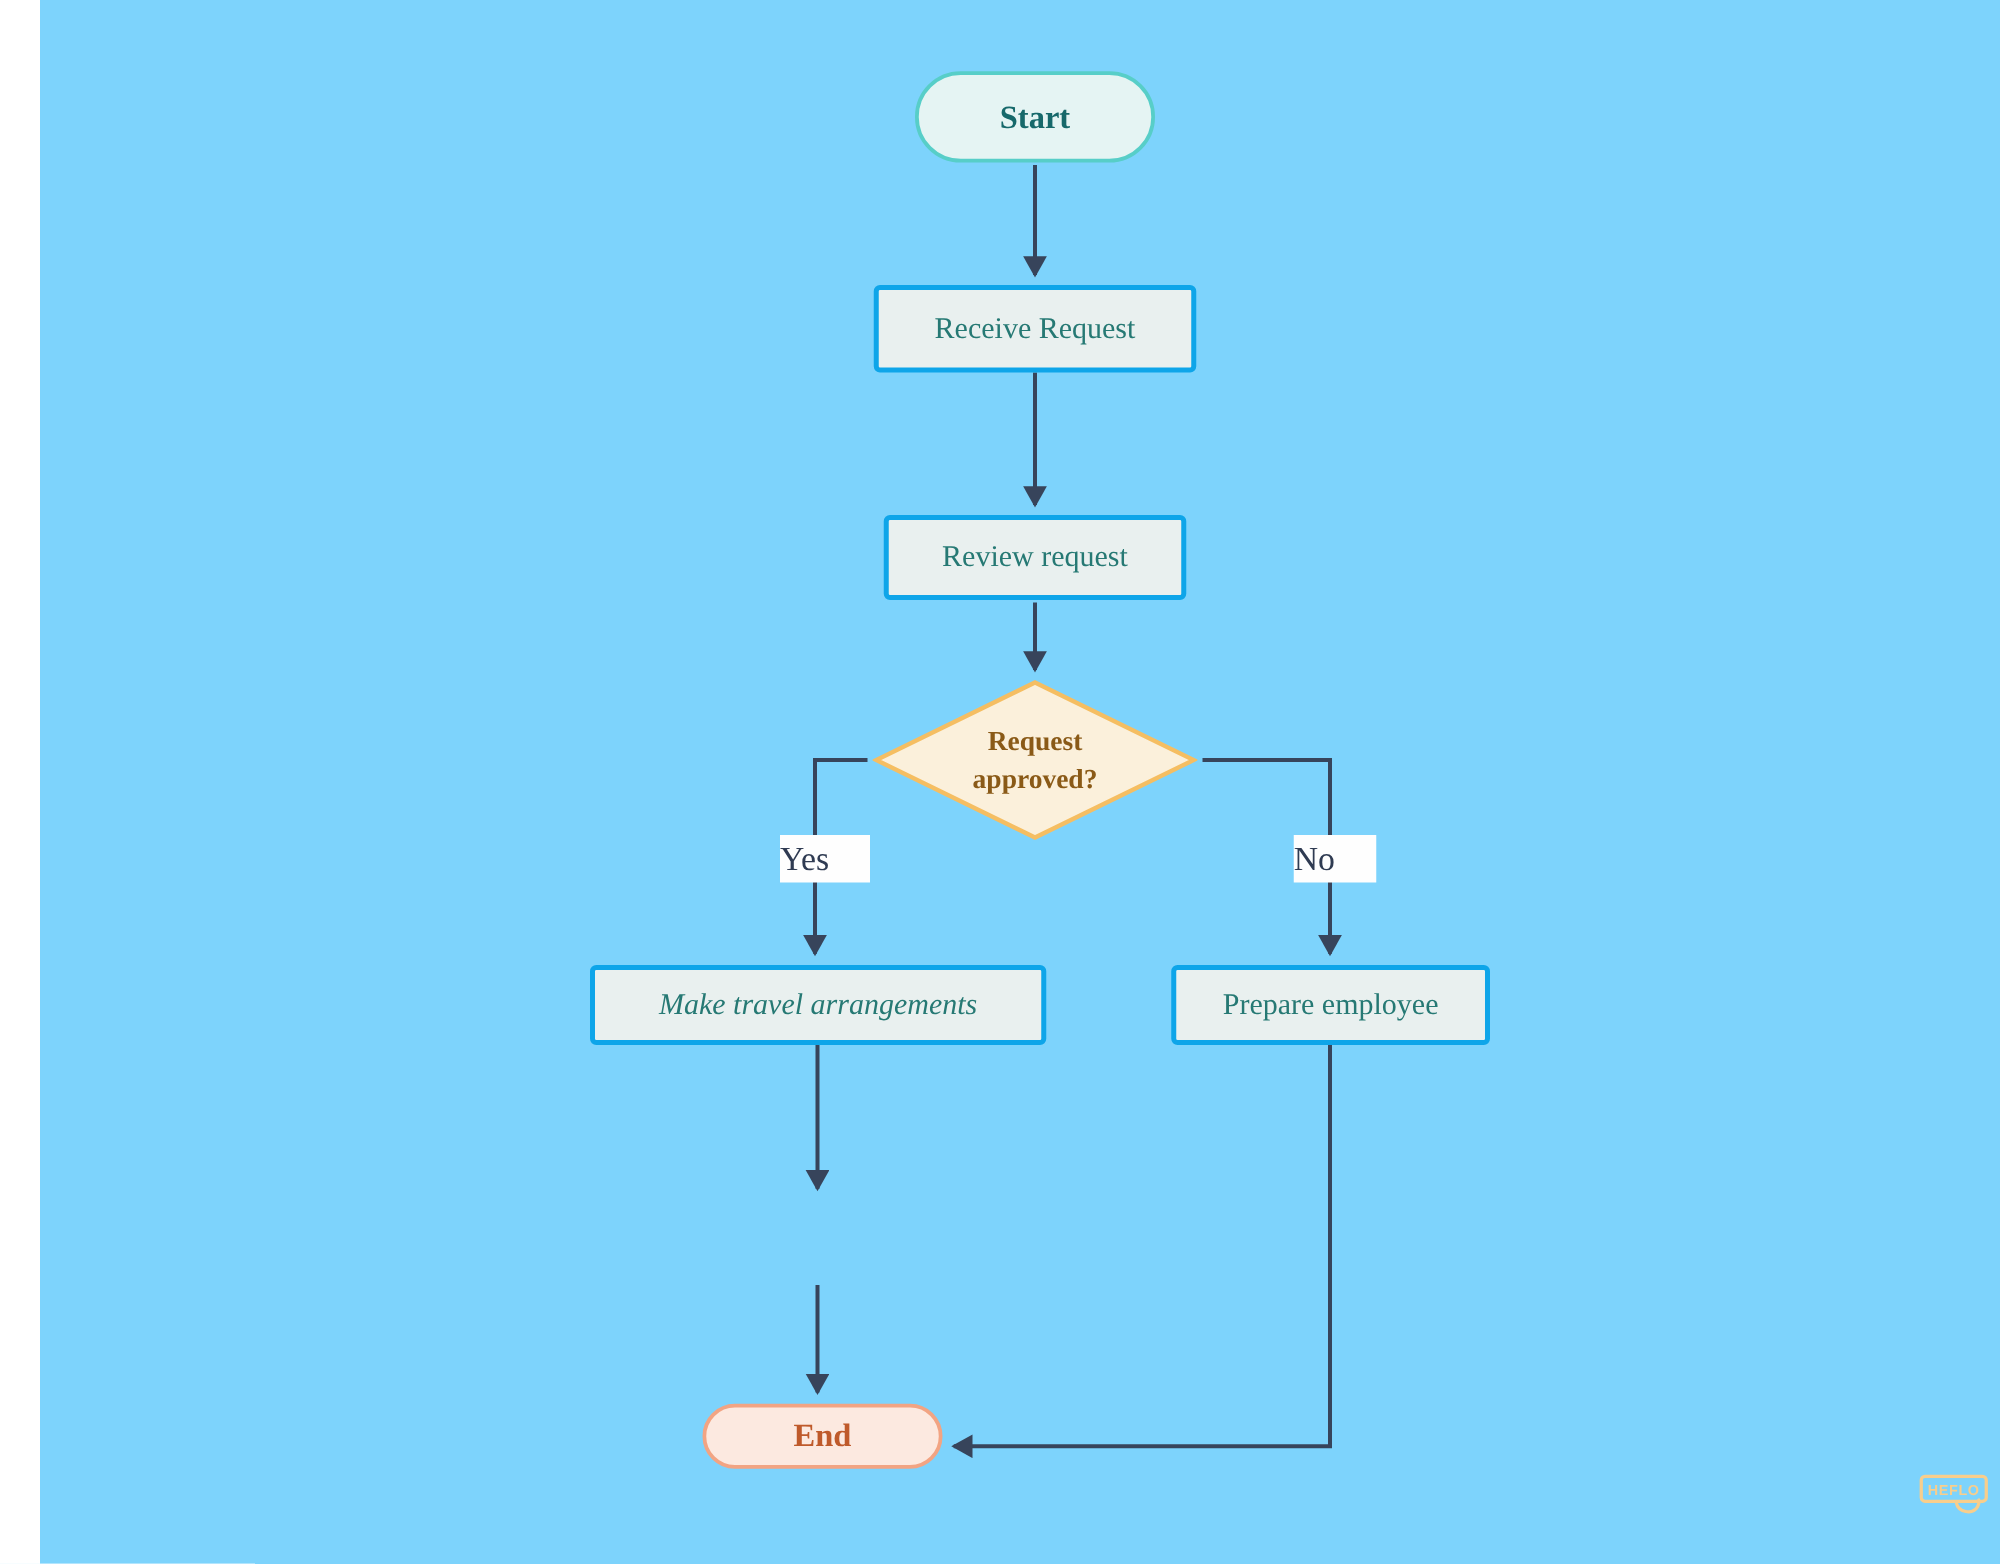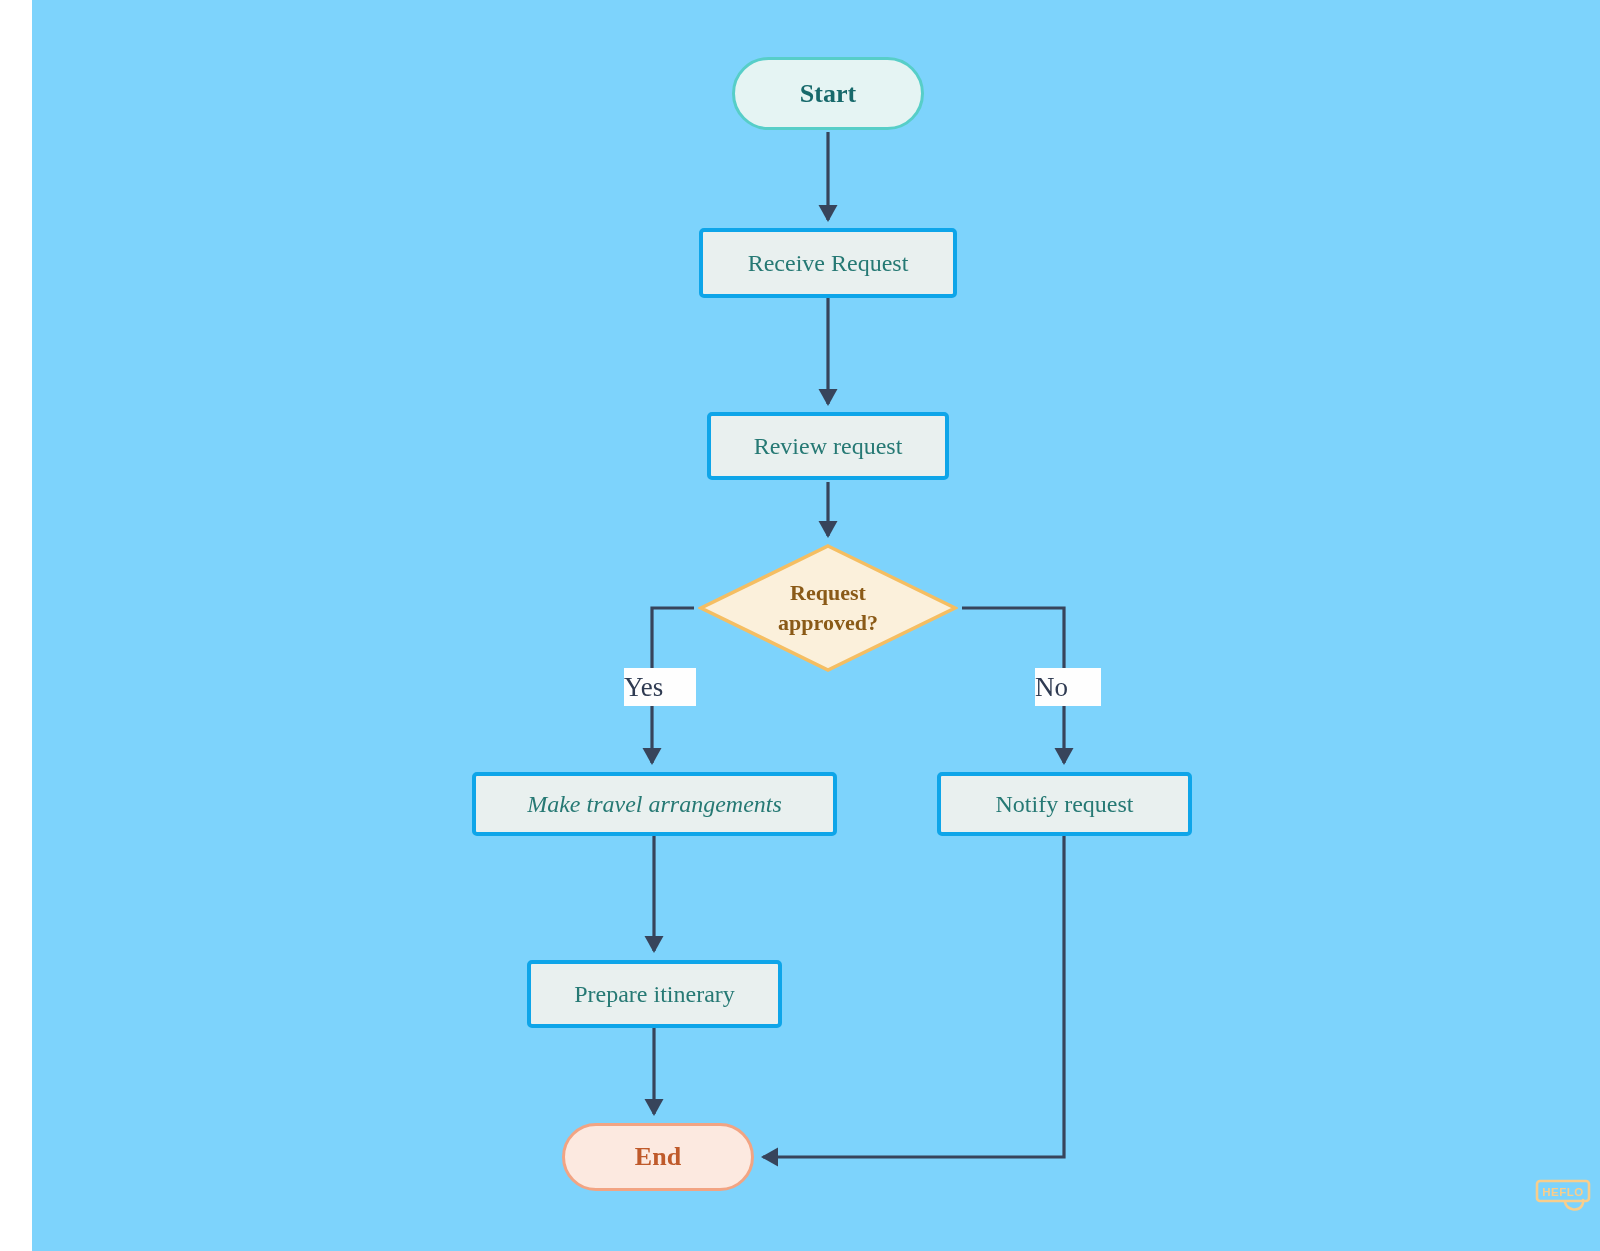--- a/index.html
+++ b/index.html
@@ -131,28 +131,25 @@
     <div class="decision-label">
       <span>Request approved?</span>
     </div>
   </div>
 
   <div class="node process" style="left:440px; top:772px; width:365px; height:64px;font-style:italic;">
     <span>Make travel arrangements</span>
   </div>
 
   <div class="node process" style="left:905px; top:772px; width:255px; height:64px;">
-    <span>Notify request</span>
+    <span>Prepare employee</span>
   </div>
 
-  <div class="node process" style="left:495px; top:960px; width:255px; height:68px;">
-    <span>Prepare itinerary</span>
-  </div>
 
-  <div class="node terminator end" style="left:530px; top:1123px; width:192px; height:68px;">
+  <div class="node terminator end" style="left:530px; top:1123px; width:192px; height:52px;">
     <span>End</span>
   </div>
 
   <div class="edge-label" style="left:592px; top:668px; width:72px; height:38px;">
     <span>Yes</span>
   </div>
   <div class="edge-label" style="left:1003px; top:668px; width:66px; height:38px;">
     <span>No</span>
   </div>
 

